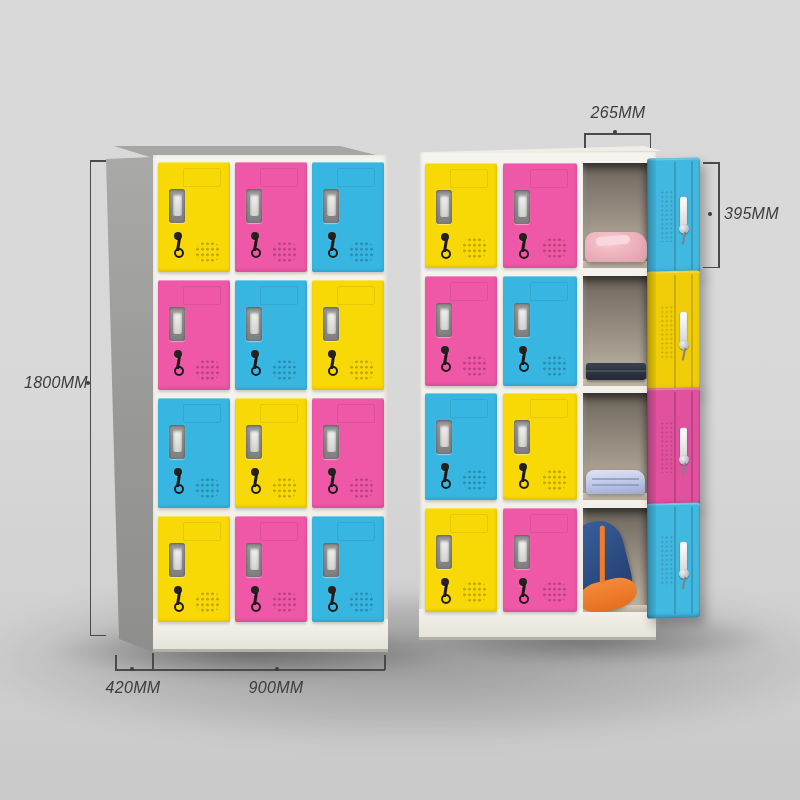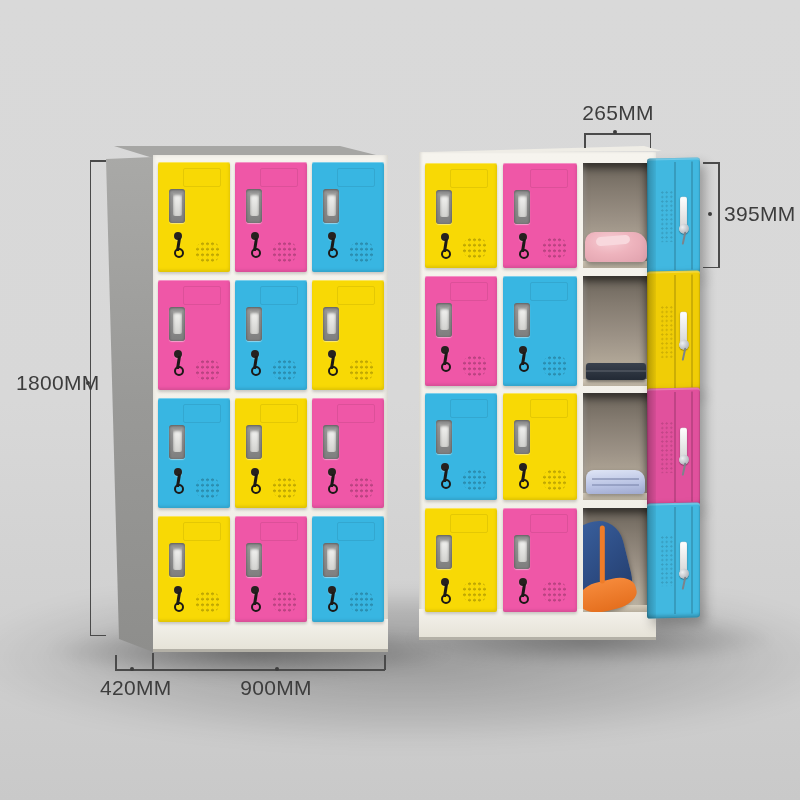--- a/index.html
+++ b/index.html
@@ -86,26 +86,26 @@
       background-image:radial-gradient(rgba(0,0,0,.25) 1px, transparent 1.2px);background-size:4.5px 4.5px;}
   .od-slot{position:absolute;left:33px;top:34%;width:7px;height:32px;border-radius:2px;
       background:linear-gradient(#ffffff,#d6d6d6);box-shadow:0 1px 2px rgba(0,0,0,.35), inset 0 0 1px rgba(0,0,0,.3);}
   .od-lock{position:absolute;left:32px;top:57%;width:10px;height:10px;border-radius:50%;
       background:radial-gradient(circle at 35% 35%, #eef0f2, #9aa0a8);box-shadow:0 1px 1px rgba(0,0,0,.4);}
   .od-lock::after{content:"";position:absolute;left:4px;top:8px;width:2px;height:13px;background:#7c838b;
       transform:rotate(12deg);border-radius:1px;}
   
   .dim{position:absolute;background:#4a4a4a;}
   .dot{position:absolute;width:4px;height:4px;border-radius:50%;background:#3d3d3d;}
-  .dim-label{position:absolute;font-size:21px;color:#3d3d3d;letter-spacing:.3px;line-height:24px;}
+  .dim-label{position:absolute;font-size:16px;color:#3d3d3d;letter-spacing:.3px;line-height:24px;font-style:italic;}
   #dh-line{left:89.5px;top:160px;width:1.5px;height:476px;}
   #dh-t1{left:90px;top:160px;width:16px;height:1.5px;}
   #dh-t2{left:90px;top:634.5px;width:16px;height:1.5px;}
   #dh-dot{left:86px;top:381px;}
-  #lbl-height{left:16px;top:371px;width:84px;}
+  #lbl-height{left:4px;top:371px;width:84px;text-align:right;}
   #db-line{left:115px;top:669px;width:270px;height:1.5px;}
   #db-t1{left:115px;top:655px;width:1.5px;height:15px;}
   #db-t2{left:152px;top:653px;width:1.5px;height:17px;}
   #db-t3{left:384px;top:655px;width:1.5px;height:15px;}
   #db-dot1{left:130px;top:667px;}
   #db-dot2{left:275px;top:667px;}
   #lbl-depth{left:100px;top:676px;width:66px;text-align:center;}
   #lbl-width{left:238px;top:676px;width:76px;text-align:center;}
   #dt-line{left:584px;top:133px;width:67px;height:1.5px;}
   #dt-t1{left:584px;top:133px;width:1.5px;height:15px;}

